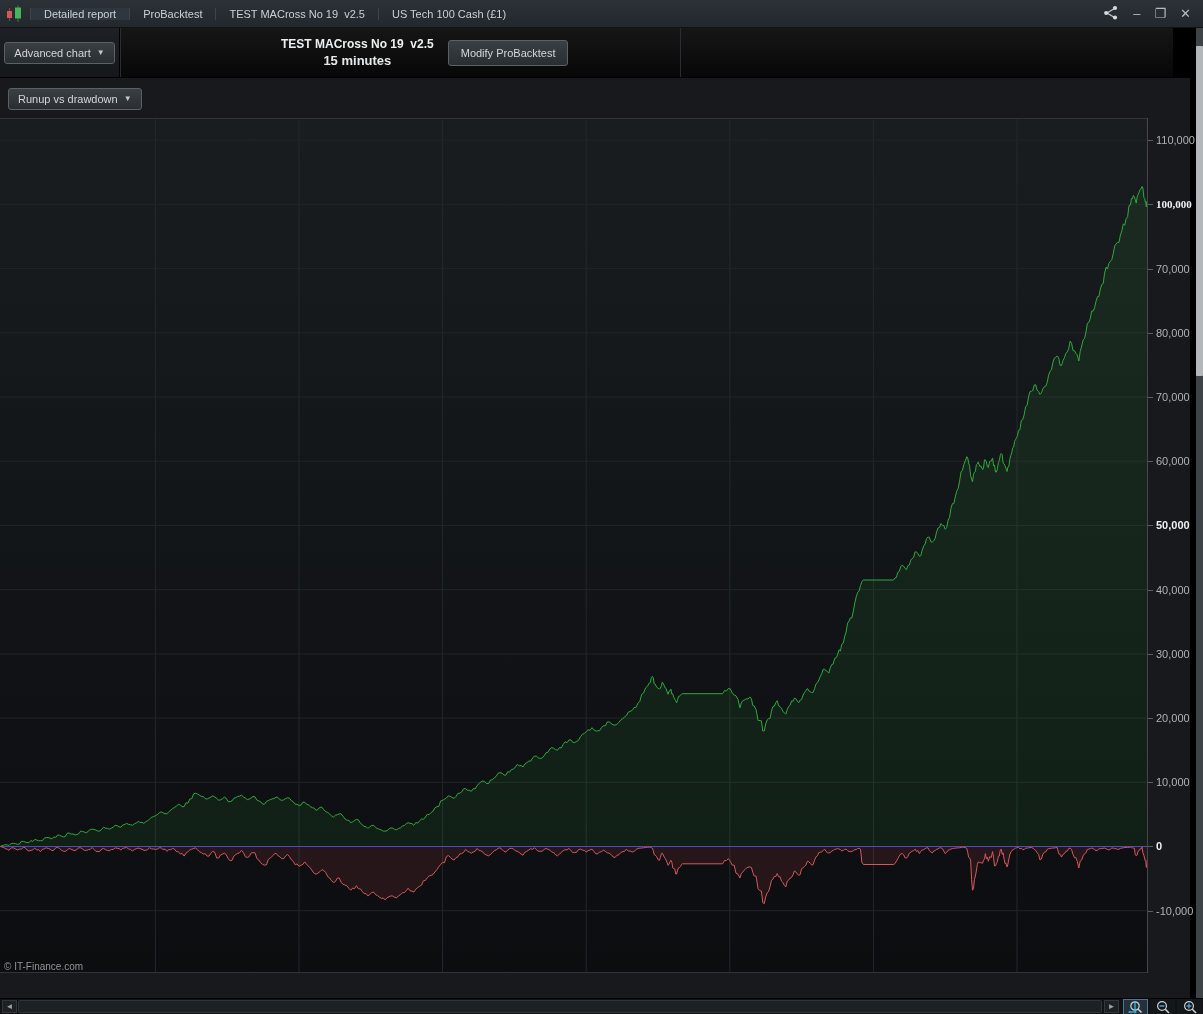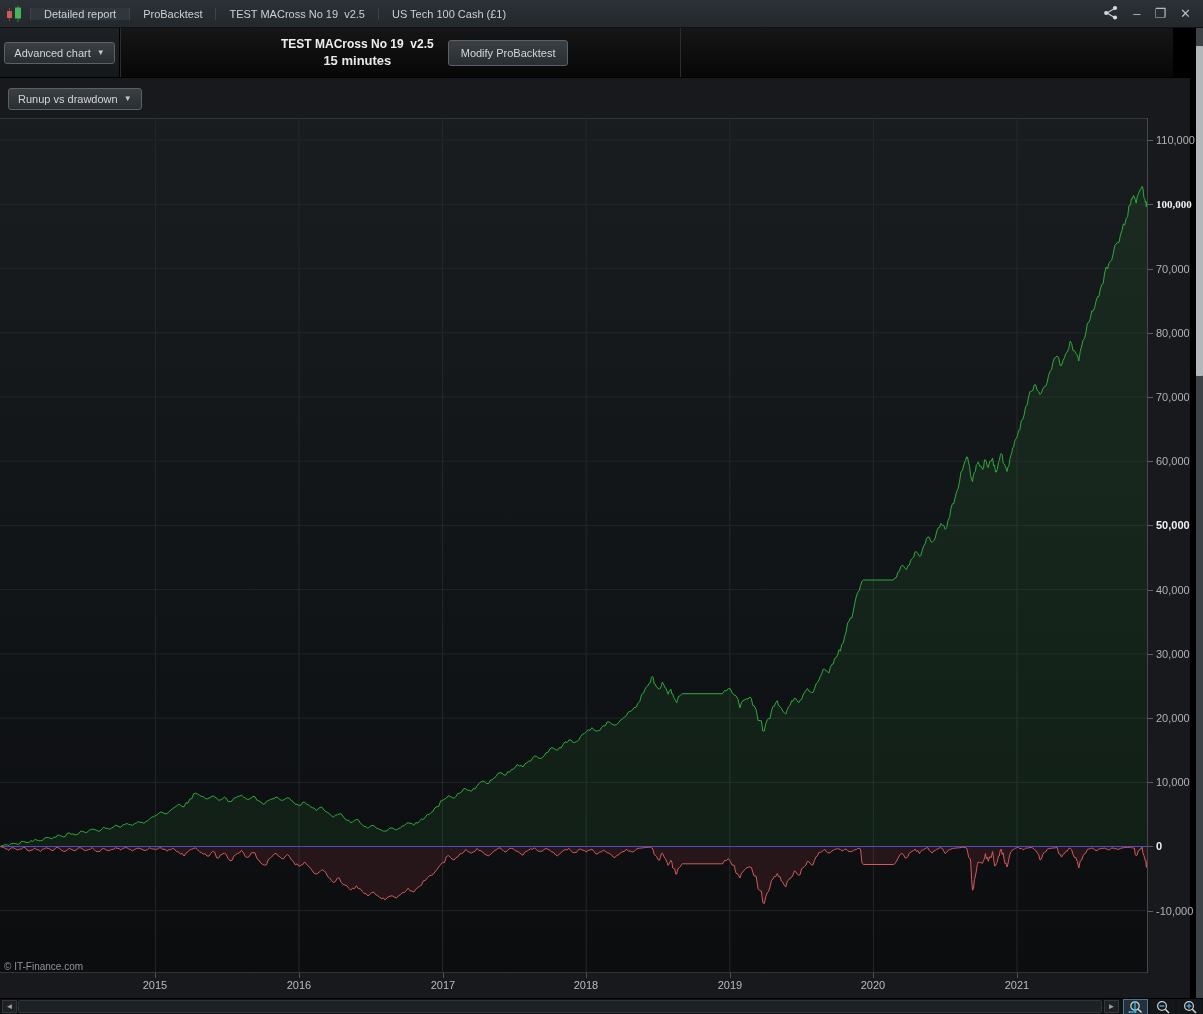--- a/index.html
+++ b/index.html
@@ -180,36 +180,20 @@
       <div class="ylabel" style="top: 273px;">70,000</div>
       <div class="ytick" style="top: 215px;"></div>
       <div class="ylabel" style="top: 209px;">80,000</div>
       <div class="ytick" style="top: 151px;"></div>
       <div class="ylabel" style="top: 145px;">70,000</div>
       <div class="ytick" style="top: 86px;"></div>
       <div class="ylabel bold" style="top: 80px; font-family: Liberation Serif, serif;">100,000</div>
       <div class="ytick" style="top: 22px;"></div>
       <div class="ylabel" style="top: 16px;">110,000</div>
     </div>
-  <div class="xaxis" id="x-axis">
-      <div class="xtick" style="left: 155px;"></div>
-      <div class="xlabel" style="left: 155px;">2015</div>
-      <div class="xtick" style="left: 299px;"></div>
-      <div class="xlabel" style="left: 299px;">2016</div>
-      <div class="xtick" style="left: 443px;"></div>
-      <div class="xlabel" style="left: 443px;">2017</div>
-      <div class="xtick" style="left: 586px;"></div>
-      <div class="xlabel" style="left: 586px;">2018</div>
-      <div class="xtick" style="left: 730px;"></div>
-      <div class="xlabel" style="left: 730px;">2019</div>
-      <div class="xtick" style="left: 873px;"></div>
-      <div class="xlabel" style="left: 873px;">2020</div>
-      <div class="xtick" style="left: 1017px;"></div>
-      <div class="xlabel" style="left: 1017px;">2021</div>
-    </div>
 
   <div class="copyright">© IT-Finance.com</div>
 </div>
 
 <div class="hscroll">
   <div class="sbtn" style="left:2px;">◄</div>
   <div class="sthumb"></div>
   <div class="sbtn" style="left:1104px;">►</div>
   <div class="zoombtns">
     <div class="zbtn selected">

